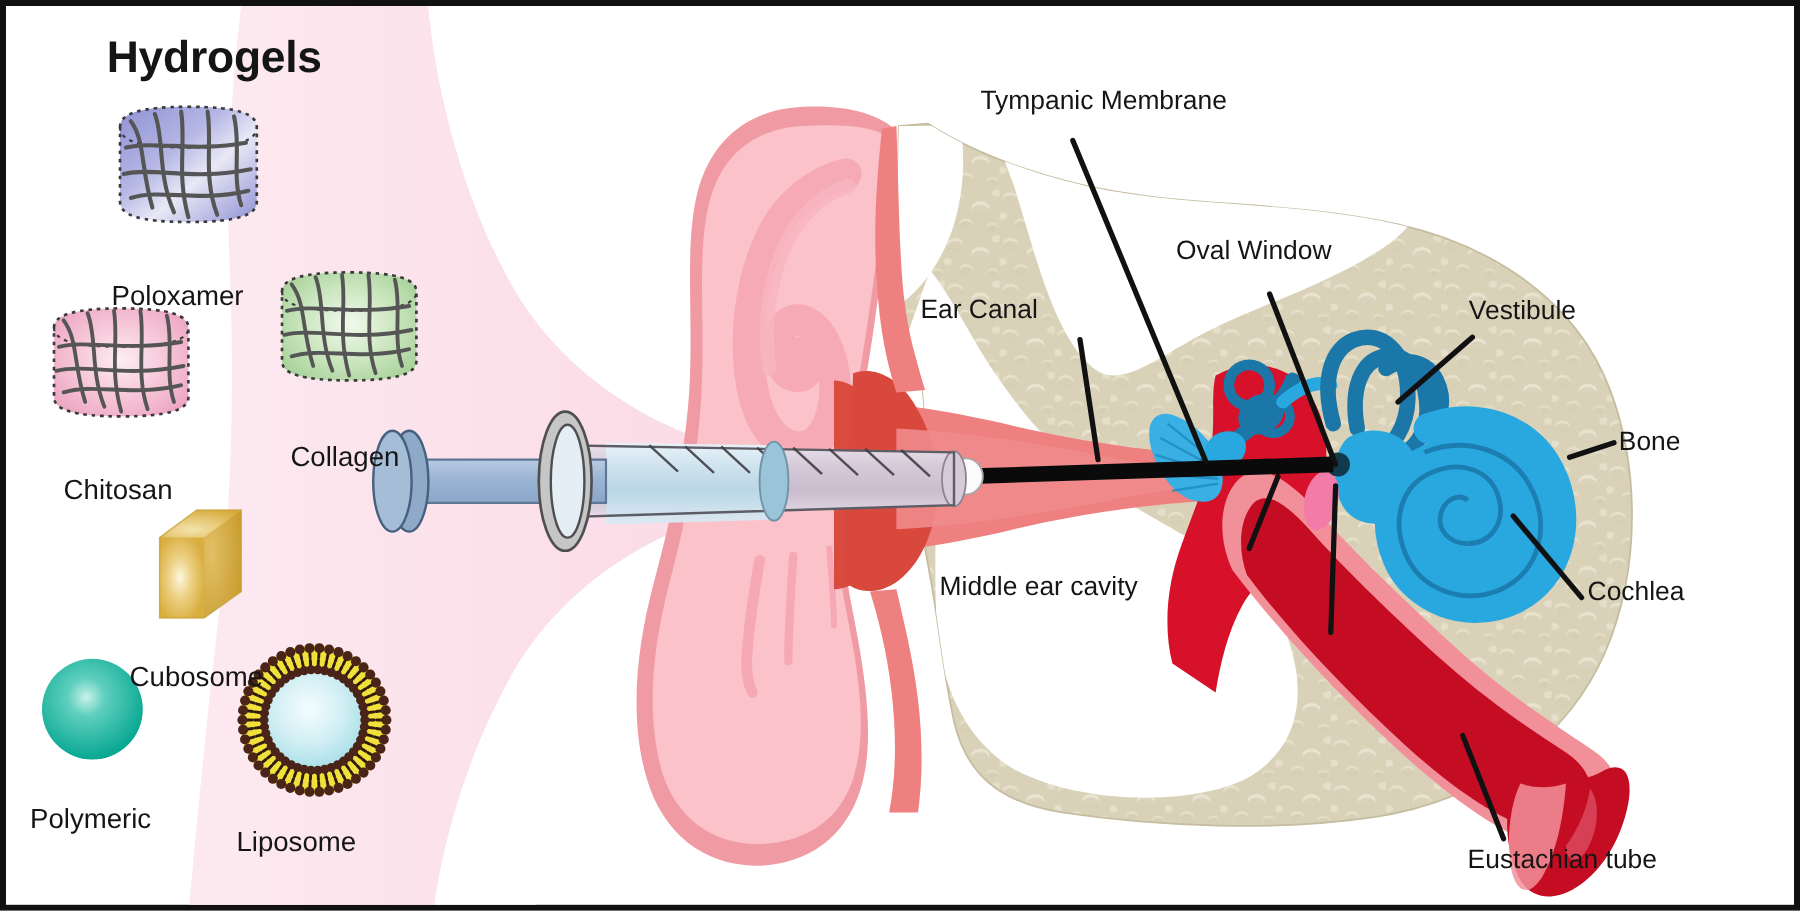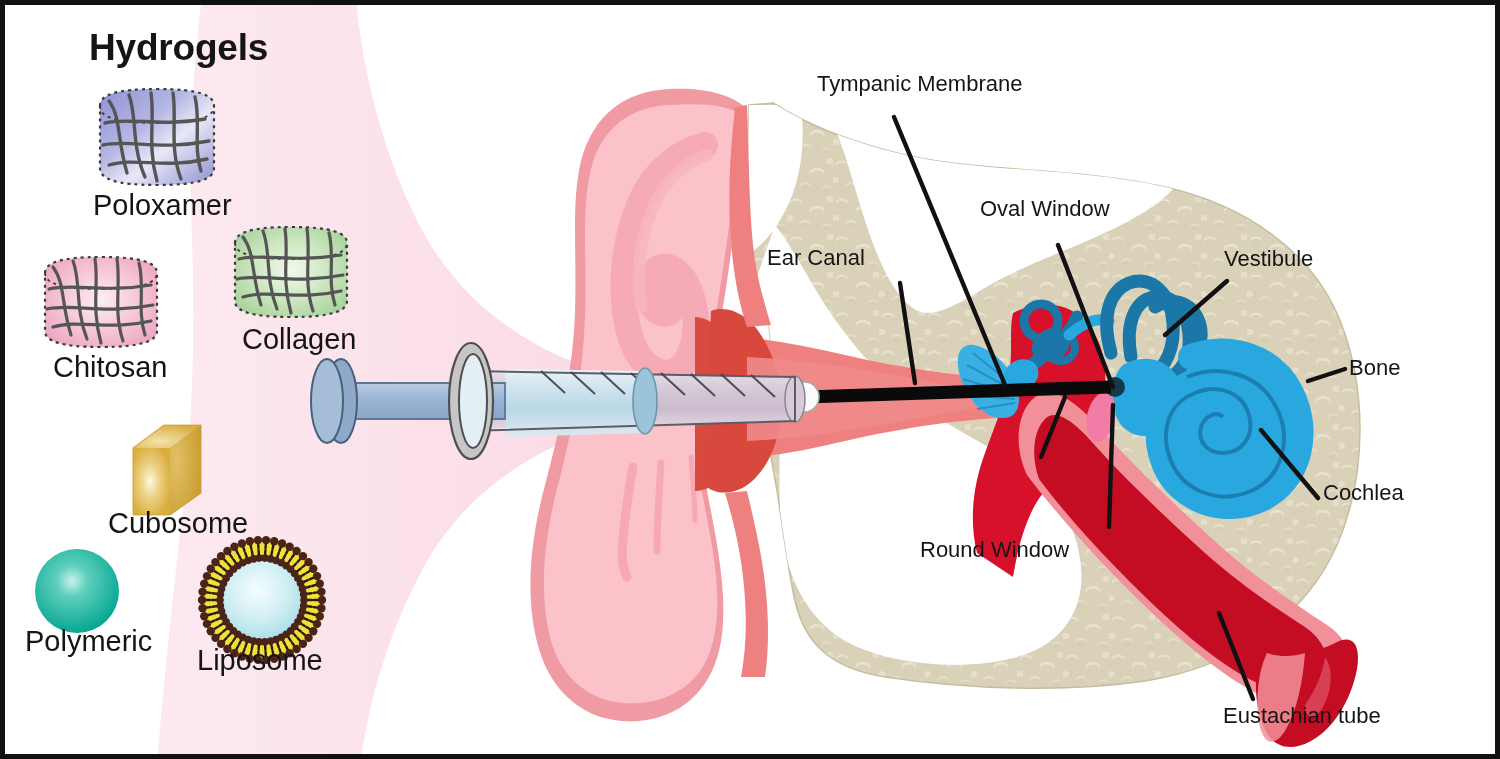--- a/index.html
+++ b/index.html
@@ -15,21 +15,21 @@
   }
   #canvas{position:absolute;left:0;top:0;width:1500px;height:759px;}
   .lbl{
     position:absolute;
     color:#151515;
     white-space:nowrap;
     line-height:1;
     font-family:"Liberation Sans",sans-serif;
   }
   .lbl.hdr{font-weight:bold;font-size:37px;letter-spacing:-0.2px;}
-  .lbl.item{font-size:29px;}
+  .lbl.item{font-size:23px;margin-top:44px;}
   .lbl.anat{font-size:22px;}
 </style>
 </head>
 <body>
 
 <div id="figure">
 
   <svg id="canvas" viewBox="0 0 1500 759" xmlns="http://www.w3.org/2000/svg">
     <defs>
 
@@ -606,16 +606,16 @@
   <div class="lbl item" style="left:20px;top:622px;">Polymeric</div>
   <div class="lbl item" style="left:192px;top:641px;">Liposome</div>
 
 
   <div class="lbl anat" style="left:812px;top:68px;">Tympanic Membrane</div>
   <div class="lbl anat" style="left:975px;top:193px;">Oval Window</div>
   <div class="lbl anat" style="left:1219px;top:243px;">Vestibule</div>
   <div class="lbl anat" style="left:762px;top:242px;">Ear Canal</div>
   <div class="lbl anat" style="left:1344px;top:352px;">Bone</div>
   <div class="lbl anat" style="left:1318px;top:477px;">Cochlea</div>
-  <div class="lbl anat" style="left:915px;top:534px;">Round Window</div>
+  <div class="lbl anat" style="left:778px;top:473px;">Middle ear cavity</div>
   <div class="lbl anat" style="left:1218px;top:700px;text-align:right;">Eustachian tube</div>
 
 </div>
 
 </body></html>

